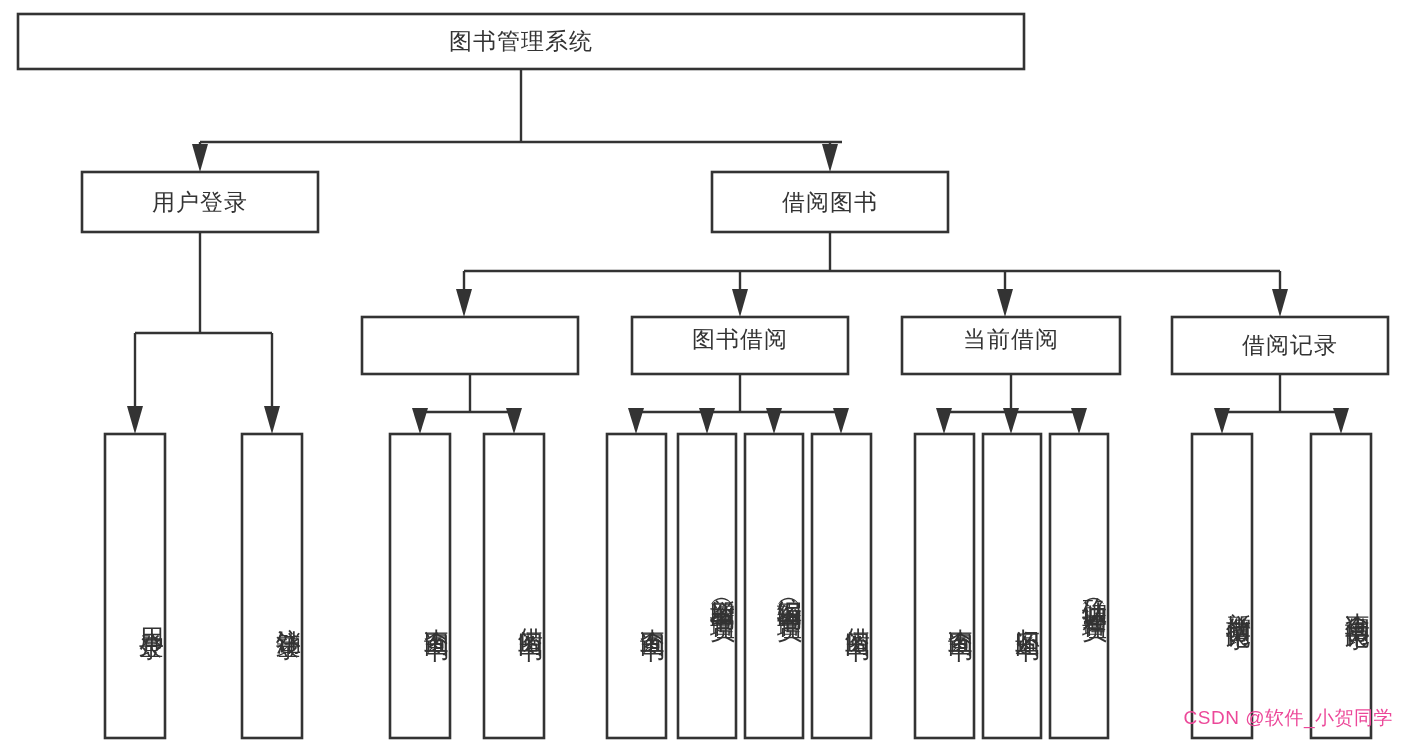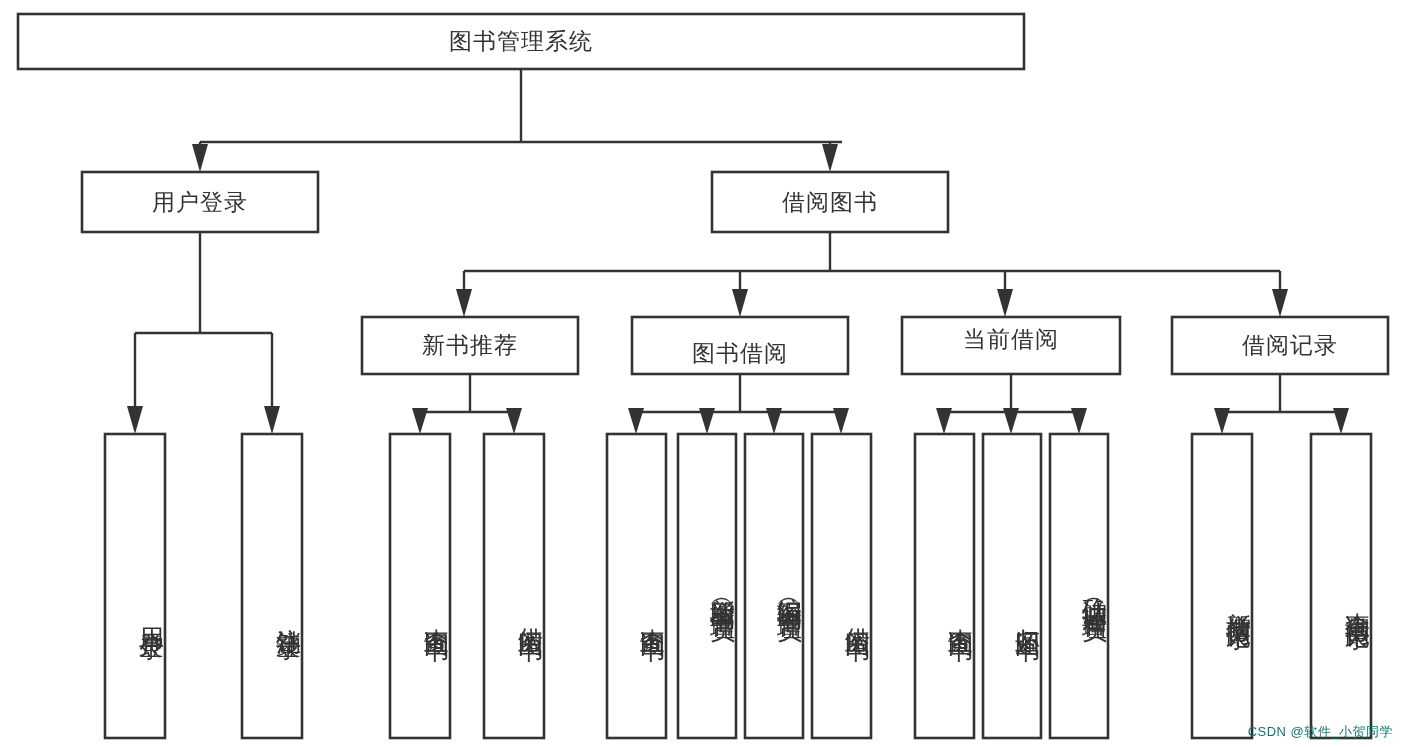--- a/index.html
+++ b/index.html
@@ -61,23 +61,23 @@
     line-height: 1.04;
     writing-mode: vertical-rl;
     text-orientation: upright;
     letter-spacing: 3px;
     white-space: nowrap;
     pointer-events: none;
   }
   .watermark {
     position: absolute;
     right: 12px;
-    bottom: 6px;
-    color: #0f766e;
-    font-size: 13px;
+    bottom: 16px;
+    color: #ec4899;
+    font-size: 19px;
     letter-spacing: 0.5px;
     white-space: nowrap;
   }
 </style>
 </head>
 <body>
 
 <div id="canvas">
 
   <svg id="diagram" viewBox="0 0 1405 747">
@@ -178,22 +178,21 @@
     <rect class="node-rect" x="1050" y="434" width="58" height="304"></rect>
     <rect class="node-rect" x="1192" y="434" width="60" height="304"></rect>
     <rect class="node-rect" x="1311" y="434" width="60" height="304"></rect>
   </svg>
 
   <div class="node-label-h" style="left:18px; top:14px; width:1006px; height:55px;">图书管理系统</div>
 
   <div class="node-label-h" style="left:82px; top:172px; width:236px; height:60px;">用户登录</div>
   <div class="node-label-h" style="left:712px; top:172px; width:236px; height:60px;">借阅图书</div>
 
-  <div class="node-label-h" style="left:362px; top:317px; width:216px; height:57px;">新书推荐</div>
-  <div class="node-label-h" style="left:632px; top:316px; width:216px; height:74px;">图书借阅</div>
+  <div class="node-label-h" style="left:632px; top:302px; width:216px; height:74px;">图书借阅</div>
   <div class="node-label-h" style="left:902px; top:317px; width:218px; height:45px;">当前借阅</div>
   <div class="node-label-h" style="left:1172px; top:317px; width:236px; height:57px;">借阅记录</div>
 
   <div class="node-label-v" style="left:105px; top:490px; width:60px; height:248px;">用户登录</div>
   <div class="node-label-v" style="left:242px; top:490px; width:60px; height:248px;">注销登录</div>
   <div class="node-label-v" style="left:390px; top:490px; width:60px; height:248px;">查询图书</div>
   <div class="node-label-v" style="left:484px; top:490px; width:60px; height:248px;">借阅图书</div>
   <div class="node-label-v" style="left:607px; top:490px; width:59px; height:248px;">查询图书</div>
   <div class="node-label-v" style="left:678px; top:444px; width:58px; height:294px;">新增图书（管理员）</div>
   <div class="node-label-v" style="left:745px; top:444px; width:58px; height:294px;">编辑图书（管理员）</div>

